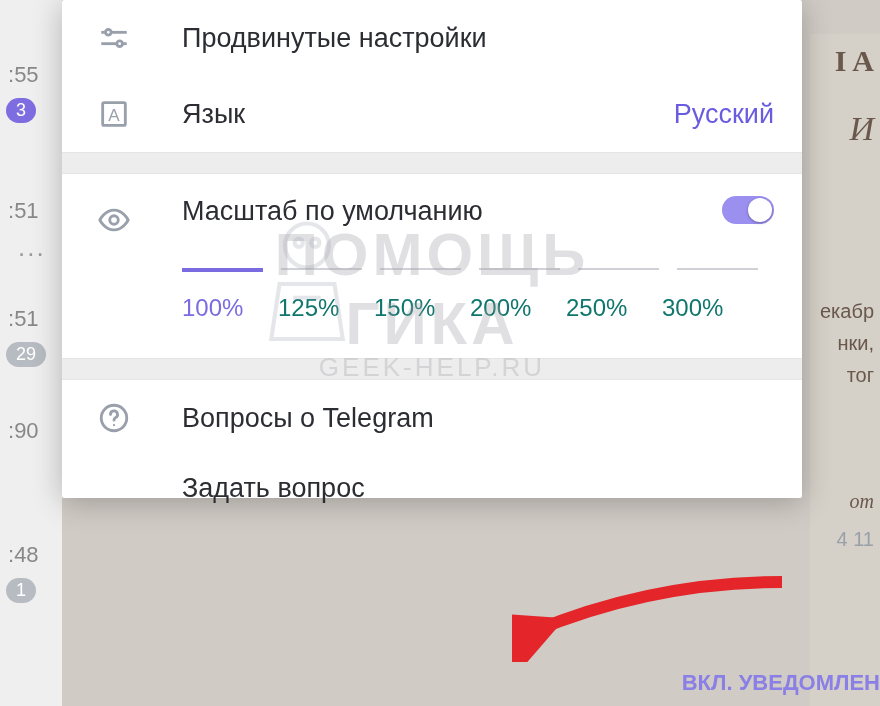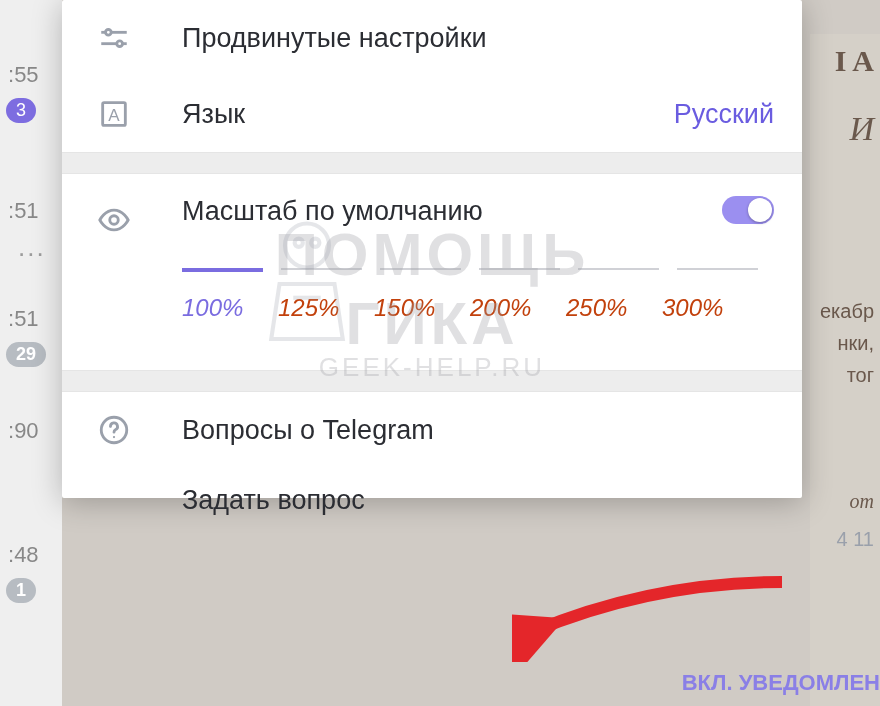--- a/index.html
+++ b/index.html
@@ -1,45 +1,45 @@
 <!DOCTYPE html>
 <html><head>
 <meta charset="utf-8">
 <style>
   html,body{margin:0;padding:0;width:880px;height:706px;overflow:hidden;font-family:Arial,Helvetica,sans-serif;background:#d0cbc5;}
   .stage{position:relative;width:880px;height:706px;}
   
   .chatcol{position:absolute;left:0;top:0;width:62px;height:100%;background:#efefef;}
   .chatcol .ts{position:absolute;left:8px;font-size:22px;color:#888;}
   .chatcol .bd{position:absolute;left:6px;font-size:18px;color:#fff;border-radius:14px;padding:2px 10px;text-align:center;}
-  .bd-grey{background:#b7bcc2;font-weight:bold;}
+  .bd-grey{background:#b7bcc2;}
   .bd-purp{background:#7d6de0;}
   .dots{position:absolute;left:18px;font-size:26px;color:#9c9c9c;letter-spacing:2px;}
   
   .rightbg{position:absolute;right:0;top:0;width:70px;height:100%;background:#d5d0c8;margin-top:34px;}
   .rightbg .frag{position:absolute;right:6px;font-size:20px;color:#6a584c;font-style:italic;font-family:'Times New Roman',serif;}
   .notif{position:absolute;right:0;bottom:10px;font-size:22px;color:#8a7fe6;font-weight:600;letter-spacing:0px;white-space:nowrap;}
   
   .panel{position:absolute;left:62px;top:0;width:740px;height:498px;background:#fff;box-shadow:0 4px 30px rgba(0,0,0,0.25);border-radius:2px;}
   .row{position:relative;display:flex;align-items:center;height:76px;padding:0 28px 0 28px;}
   .icon{width:48px;height:48px;flex:0 0 48px;display:flex;align-items:center;justify-content:center;color:#9aa0ab;}
   .icon svg{width:34px;height:34px;stroke:#9aa0ab;fill:none;stroke-width:2;}
   .lbl{margin-left:44px;font-size:27px;color:#2b2d33;flex:1;}
   .val{font-size:27px;color:#6a5ce0;}
   .sep{height:20px;background:#ededed;border-top:1px solid #e5e5e5;border-bottom:1px solid #e5e5e5;}
   
   .zoomhdr{display:flex;align-items:flex-start;padding:22px 28px 0 28px;}
   .toggle{width:52px;height:28px;border-radius:14px;background:#9b8ff0;position:relative;flex:0 0 52px;}
   .toggle .knob{position:absolute;right:2px;top:2px;width:24px;height:24px;border-radius:50%;background:#fff;box-shadow:0 1px 3px rgba(0,0,0,0.3);}
-  .zoomtrack{margin:24px 44px 12px 120px;position:relative;height:56px;font-style:italic;}
+  .zoomtrack{margin:24px 44px 0 120px;position:relative;height:56px;}
   .track{position:absolute;top:0;left:0;right:0;height:6px;display:flex;}
   .seg{flex:1;border-top:2px solid #d0d1d6;margin:0 18px 0 0;height:0;}
   .seg.active{border-top:4px solid #7a6ce0;}
   .ticks{position:absolute;top:26px;left:0;right:0;display:flex;}
-  .tick{flex:1;text-align:left;font-size:24px;color:#c2410c;}
+  .tick{flex:1;text-align:left;font-size:24px;color:#0f766e;}
   .tick:first-child{color:#7a6ce0;}
   
   .wm{position:absolute;pointer-events:none;left:0;right:0;top:220px;text-align:center;}
   .wm .big{font-size:60px;font-weight:700;color:rgba(160,160,165,0.32);letter-spacing:4px;font-family:Arial,sans-serif;}
   .wm .sub{font-size:26px;color:rgba(160,160,165,0.32);letter-spacing:3px;margin-top:-6px;}
   .wm .robot{position:absolute;left:190px;top:-6px;opacity:0.25;}
   
   .arrow{position:absolute;left:450px;top:572px;pointer-events:none;}
   .arrow svg{width:280px;height:90px;}
 </style>

